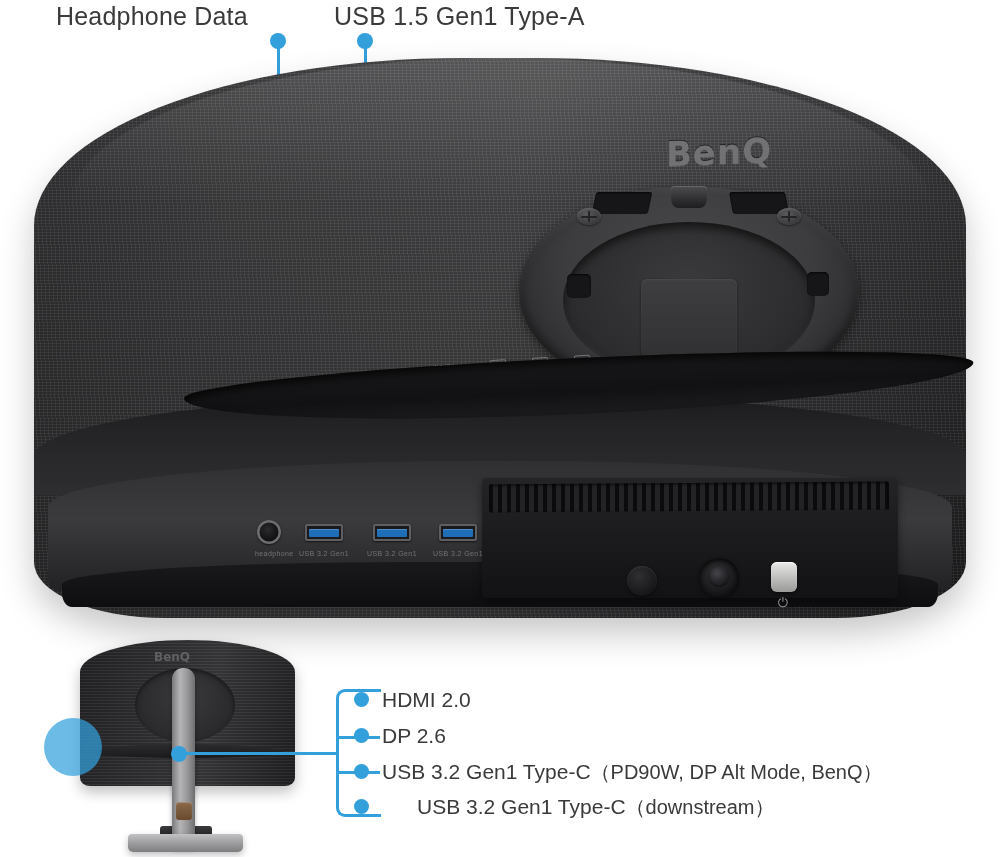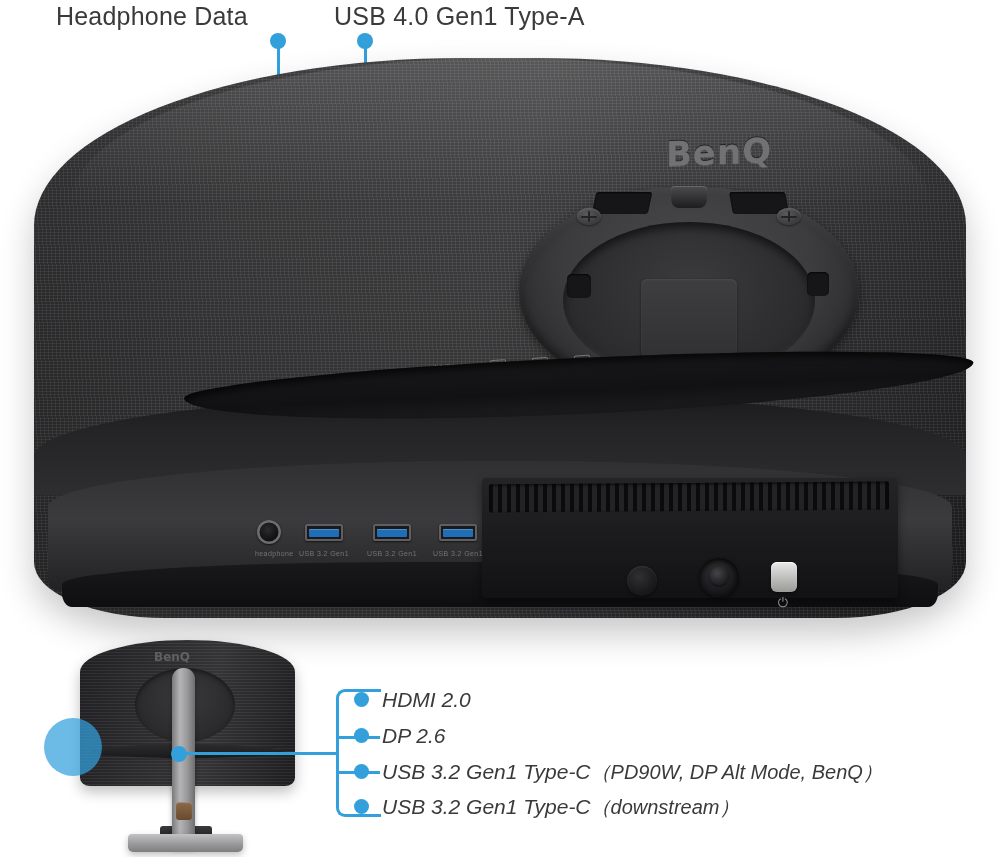--- a/index.html
+++ b/index.html
@@ -276,32 +276,32 @@
     position:absolute;left:80px;top:186px;width:52px;height:12px;
     background:linear-gradient(to bottom,#3a3a3c,#222224);
     border-radius:3px;
   }
   .t-highlight{
     position:absolute;left:44px;top:718px;width:58px;height:58px;border-radius:50%;
     background:rgba(51,160,220,.72);
   }
 
   
-  #bottom-list{position:absolute;left:336px;top:680px;width:640px;height:150px;font-style:italic;}
+  #bottom-list{position:absolute;left:336px;top:680px;width:640px;height:150px;}
   .bl-item{position:absolute;left:46px;color:#3a3a3a;font-size:21px;white-space:nowrap;}
   .bl-item .paren{font-size:20px;}
   .bl-dot{position:absolute;left:18px;width:15px;height:15px;border-radius:50%;background:#33a0dc;}
 </style>
 </head>
 <body>
 
 <div class="stage">
 
   <div class="callout-top" id="lbl-headphone">Headphone Data</div>
-  <div class="callout-top" id="lbl-usba">USB 4.0 Gen1 Type-A</div>
+  <div class="callout-top" id="lbl-usba">USB 1.5 Gen1 Type-A</div>
 
   <div class="dot" style="left:270px;top:33px;"></div>
   <div class="lead vline" style="left:276.5px;top:41px;height:490px;"></div>
   <div class="dot" style="left:270px;top:522px;"></div>
 
   <div class="dot" style="left:357px;top:33px;"></div>
   <div class="lead vline" style="left:363.5px;top:41px;height:351px;"></div>
 
   <div class="bracket" style="left:320px;top:389px;width:44px;height:18px;border-bottom:none;border-radius:8px 0 0 0;"></div>
   <div class="bracket-r" style="left:363px;top:389px;width:48px;height:18px;border-bottom:none;border-radius:0 8px 0 0;"></div>
@@ -409,18 +409,18 @@
     <div class="bl-item" style="top:44px;">
       <span>DP 2.6</span>
     </div>
 
     <div class="bl-dot" style="top:84px;"></div>
     <div class="bl-item" style="top:79px;">
       <span>USB 3.2 Gen1 Type-C</span><span class="paren">（PD90W, DP Alt Mode, BenQ）</span>
     </div>
 
     <div class="bl-dot" style="top:119px;"></div>
-    <div class="bl-item" style="top:114px;">
+    <div class="bl-item" style="top:114px;margin-left:35px;">
       <span>USB 3.2 Gen1 Type-C</span><span class="paren">（downstream）</span>
     </div>
   </div>
 
 </div>
 
 </body></html>

